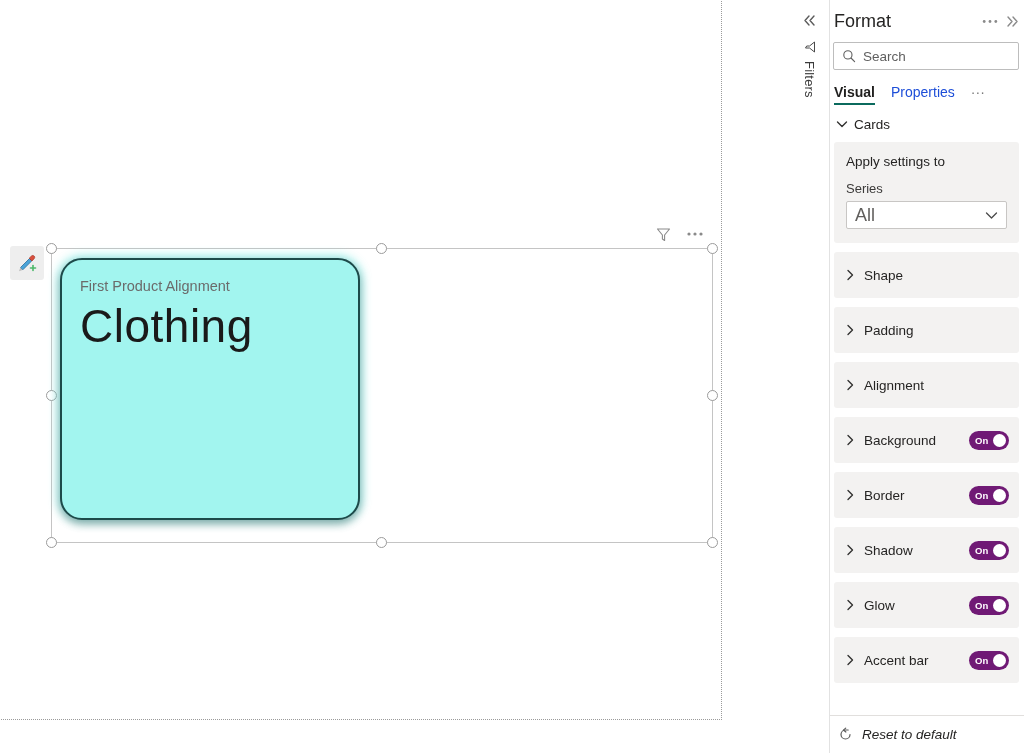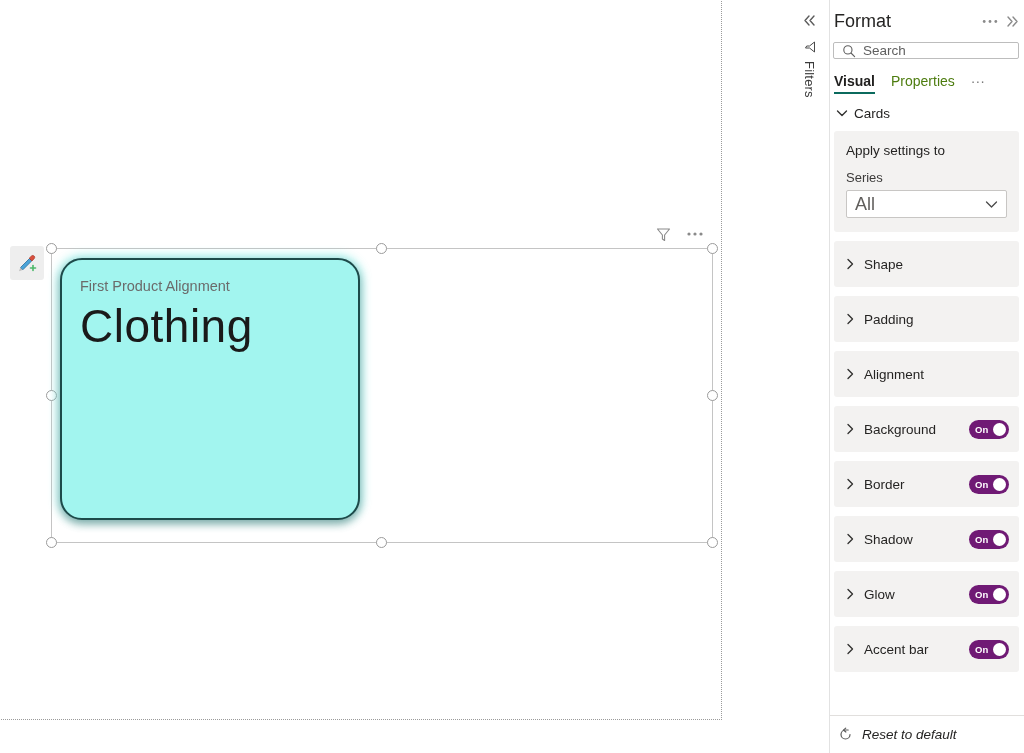--- a/index.html
+++ b/index.html
@@ -138,33 +138,33 @@
     flex: none;
   }
   #pane-title { font-size: 18px; color: #252423; font-weight: 400; flex: 1; }
   .hdr-btn {
     width: 22px; height: 22px;
     display: flex; align-items: center; justify-content: center;
     cursor: pointer; color: #7a7a7a; font-size: 14px;
   }
   #search-wrap { padding: 0 5px 0 3px; flex: none; }
   #search-box {
-    height: 17px; border: 1px solid #bdbdbd; border-radius: 2px;
+    height: 28px; border: 1px solid #bdbdbd; border-radius: 2px;
     display: flex; align-items: center; gap: 7px; padding: 0 8px;
     background: #ffffff; cursor: text;
   }
   #search-placeholder { font-size: 13.5px; color: #5f5f5f; }
 
   #pane-tabs {
     display: flex; align-items: flex-end; gap: 16px;
     padding: 14px 6px 0 4px;
     flex: none;
   }
   .pane-tab {
-    font-size: 14px; color: #4d7c0f; padding-bottom: 5px;
+    font-size: 14px; color: #1d4ed8; padding-bottom: 5px;
     cursor: pointer; position: relative; background: none; border: none;
     font-family: inherit;
   }
   .pane-tab.active { color: #201f1e; font-weight: bold; }
   .pane-tab.active::after {
     content: ""; position: absolute; left: 0; right: 0; bottom: 0;
     height: 2.5px; background: #0b6a5d;
   }
   .pane-tab-more { font-size: 14px; color: #7a7a7a; cursor: pointer; padding-bottom: 5px; }
 

